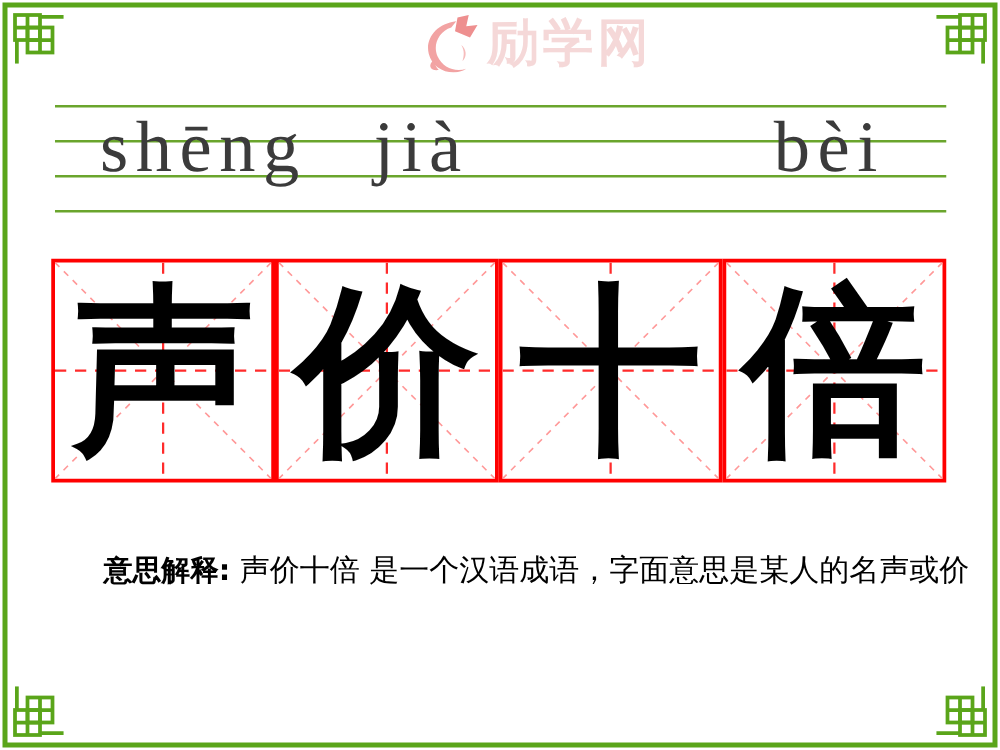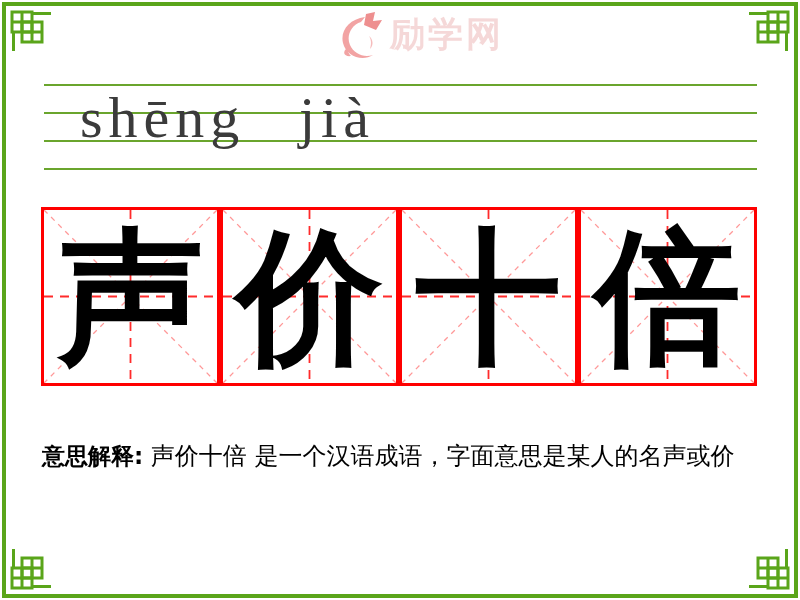--- a/index.html
+++ b/index.html
@@ -19,23 +19,23 @@
   }
   .corner{ position:absolute; width:46px; height:46px; }
   .corner.tl{ top:5px; left:5px; }
   .corner.tr{ top:5px; right:5px; transform:scaleX(-1); }
   .corner.br{ bottom:5px; right:5px; transform:scale(-1,-1); }
   .corner.bl{ bottom:5px; left:5px; transform:scaleY(-1); }
 
   
   .logo{ position:absolute; left:334px; top:11px; display:flex; align-items:center; gap:4px; }
   .logo-text{
-    font-size:35px; font-weight:bold; letter-spacing:3px;
+    font-size:41px; font-weight:bold; letter-spacing:3px;
     color:#f5d8d8; line-height:1;
-    font-family:Liberation Serif, serif;
+    font-family:Liberation Sans, sans-serif;
   }
 
   
   .staff-line{ position:absolute; left:44px; width:713px; height:2px; background:#6aa52d; }
   .pinyin-syllable{
     position:absolute; top:89px;
     font-size:58px; line-height:1; letter-spacing:6px;
     color:#3b3b3b; font-family:"Liberation Serif", serif;
   }
 
@@ -58,21 +58,21 @@
     font-family:"DejaVu Serif", serif;
     font-weight:bold;
   }
 
   
   .explanation{
     position:absolute; left:42px; top:441px; width:720px;
     font-size:24px; line-height:31.5px; color:#000;
     font-family:"DejaVu Serif", serif;
   }
-  .explanation .line{ white-space:nowrap; }
+  .explanation .line{ white-space:nowrap;margin-left:41px; }
   .explanation .label{ font-weight:bold; font-family:"DejaVu Sans", sans-serif; font-size:23px; }
 </style>
 </head>
 <body>
 
 <div class="page">
 
   <div class="frame"></div>
 
   <svg class="corner tl" viewBox="0 0 46 46">
@@ -122,20 +122,21 @@
     <span class="logo-text">励学网</span>
   </div>
 
   <div class="staff-line" style="top:84px"></div>
   <div class="staff-line" style="top:112px"></div>
   <div class="staff-line" style="top:140px"></div>
   <div class="staff-line" style="top:168px"></div>
 
   <span class="pinyin-syllable" style="left:299px">jià</span>
   <span class="pinyin-syllable" style="left:80px">shēng</span>
+  <span class="pinyin-syllable" style="left:619px">bèi</span>
 
   <div class="char-row">
     <div class="char-cell">
       <svg viewBox="0 0 173 173" preserveAspectRatio="none">
         <line x1="0" y1="0" x2="173" y2="173" stroke="#ff9898" stroke-width="1.3" stroke-dasharray="5,5"></line>
         <line x1="173" y1="0" x2="0" y2="173" stroke="#ff9898" stroke-width="1.3" stroke-dasharray="5,5"></line>
         <line x1="86.5" y1="0" x2="86.5" y2="173" stroke="#ff2b2b" stroke-width="1.8" stroke-dasharray="9,7"></line>
         <line x1="0" y1="86.5" x2="173" y2="86.5" stroke="#ff2b2b" stroke-width="1.8" stroke-dasharray="9,7"></line>
       </svg>
       <span class="char-glyph">声</span>

